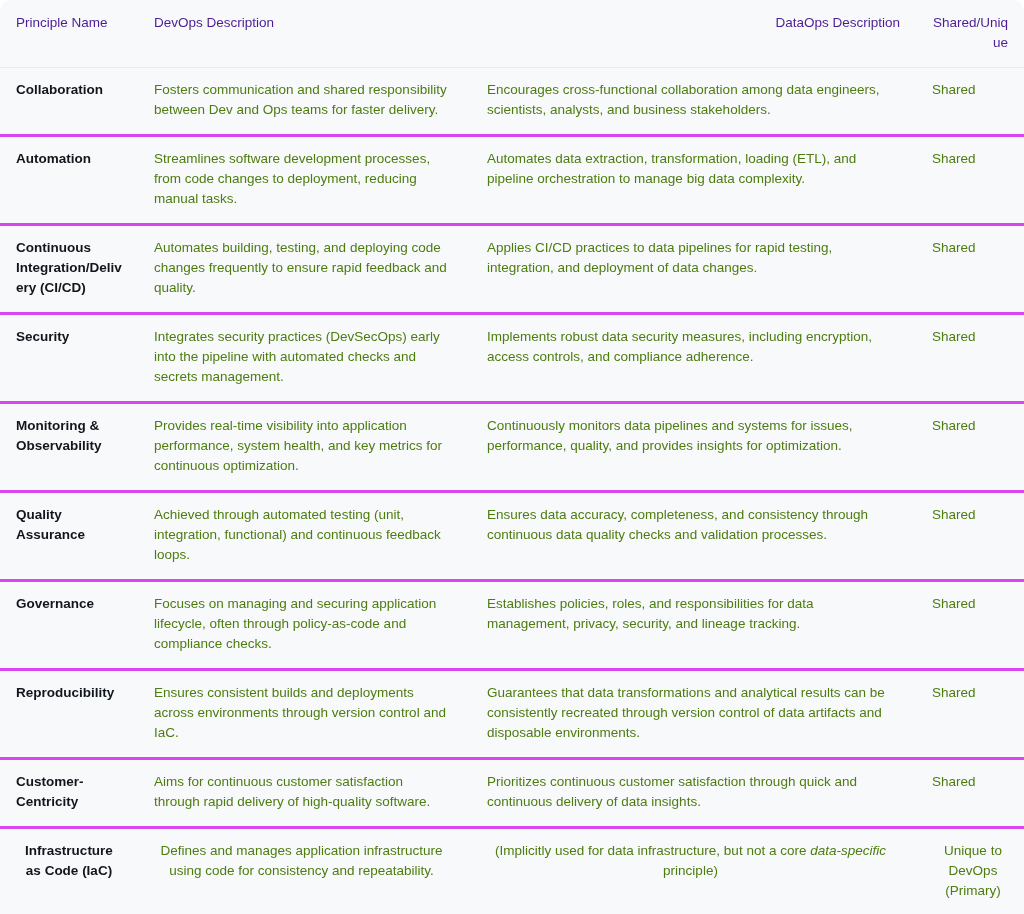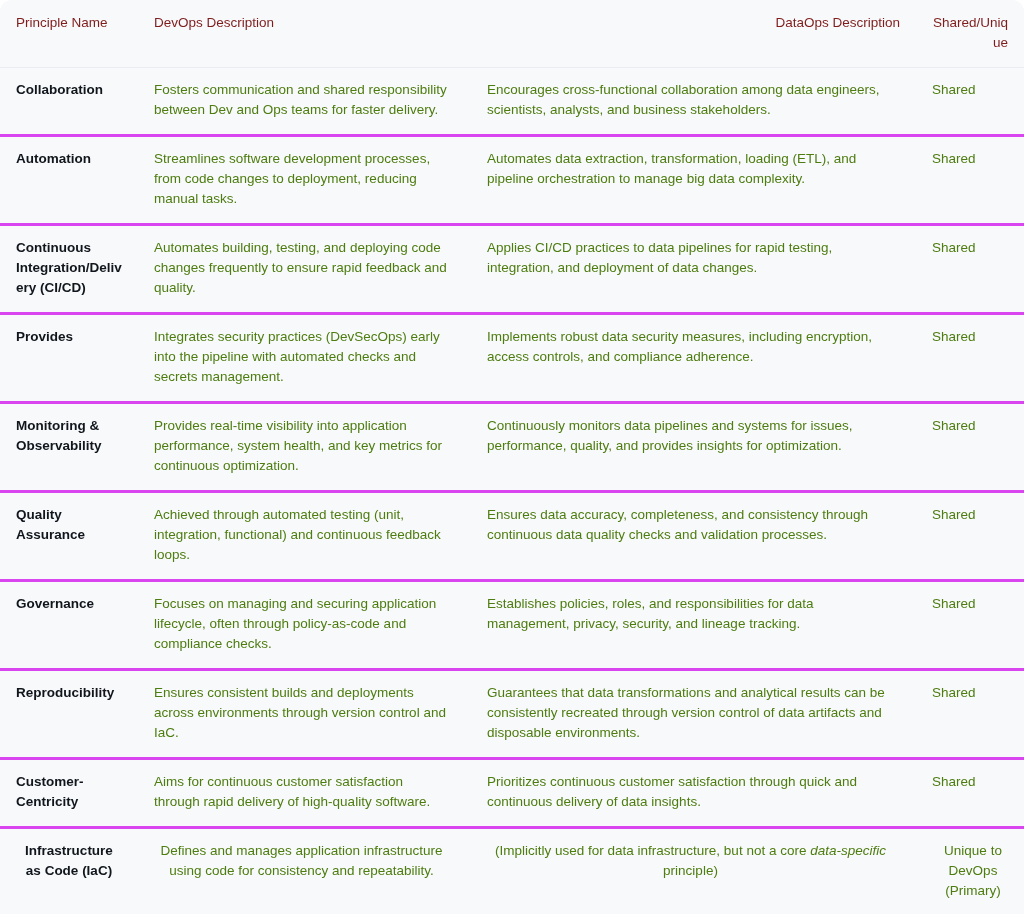--- a/index.html
+++ b/index.html
@@ -36,21 +36,21 @@
   col.c-devops    { width: 333px; }
   col.c-dataops   { width: 445px; }
   col.c-shared    { width: 108px; }
 
   thead th {
     text-align: left;
     vertical-align: top;
     font-weight: 400;
     font-size: 13.5px;
     line-height: 20px;
-    color: #7f1d1d;
+    color: #4c1d95;
     padding: 13px 16px 14px 16px;
     box-sizing: border-box;
     word-break: break-word;
     overflow-wrap: anywhere;
     background: #f8f9fb;
   }
   thead th.first { padding-left: 16px; }
 
   thead tr { border-bottom: 1px solid #eaecef; }
 
@@ -124,21 +124,21 @@
           <td class="dataops-cell">Automates data extraction, transformation, loading (ETL), and pipeline orchestration to manage big data complexity.</td>
           <td class="shared-cell">Shared</td>
         </tr>
         <tr>
           <td class="principle-cell">Continuous Integration/Delivery (CI/CD)</td>
           <td class="devops-cell">Automates building, testing, and deploying code changes frequently to ensure rapid feedback and quality.</td>
           <td class="dataops-cell">Applies CI/CD practices to data pipelines for rapid testing, integration, and deployment of data changes.</td>
           <td class="shared-cell">Shared</td>
         </tr>
         <tr>
-          <td class="principle-cell">Provides</td>
+          <td class="principle-cell">Security</td>
           <td class="devops-cell">Integrates security practices (DevSecOps) early into the pipeline with automated checks and secrets management.</td>
           <td class="dataops-cell">Implements robust data security measures, including encryption, access controls, and compliance adherence.</td>
           <td class="shared-cell">Shared</td>
         </tr>
         <tr>
           <td class="principle-cell">Monitoring &amp; Observability</td>
           <td class="devops-cell">Provides real-time visibility into application performance, system health, and key metrics for continuous optimization.</td>
           <td class="dataops-cell">Continuously monitors data pipelines and systems for issues, performance, quality, and provides insights for optimization.</td>
           <td class="shared-cell">Shared</td>
         </tr>

